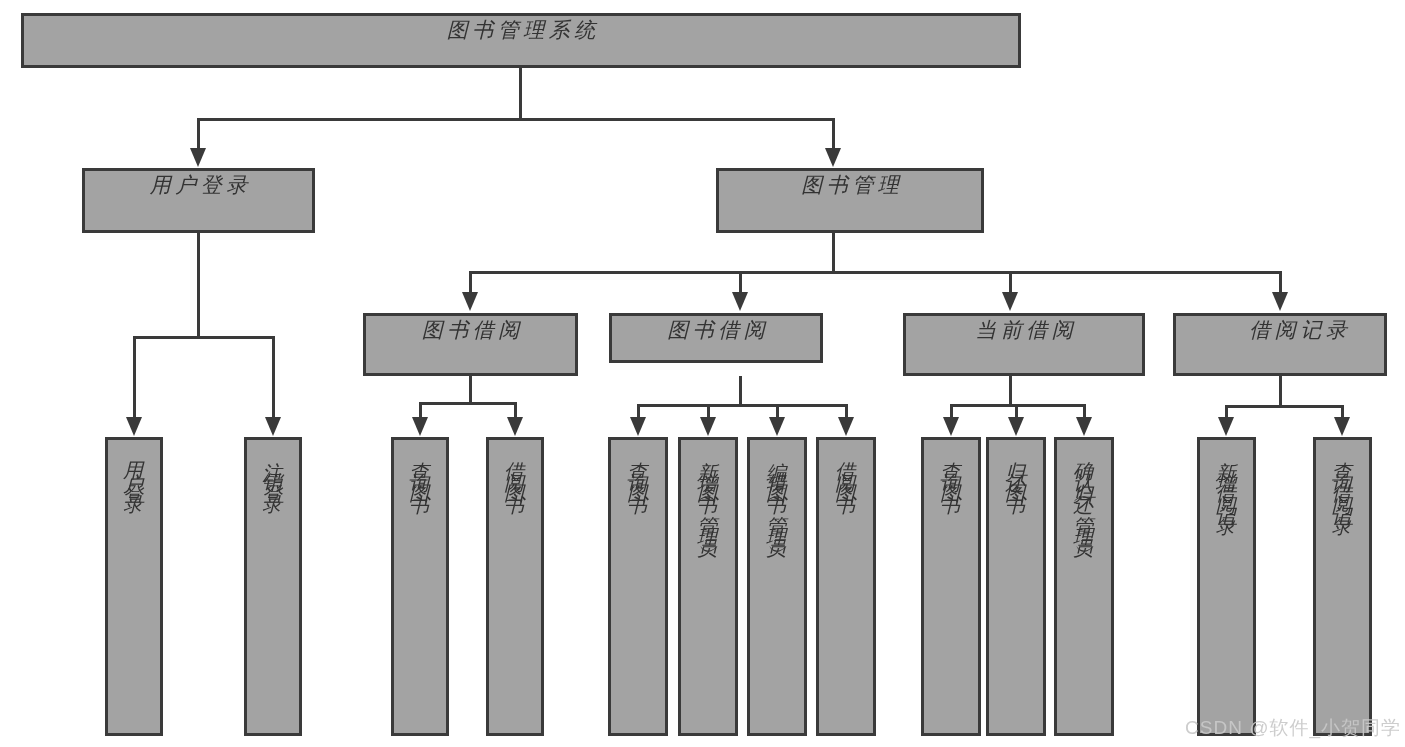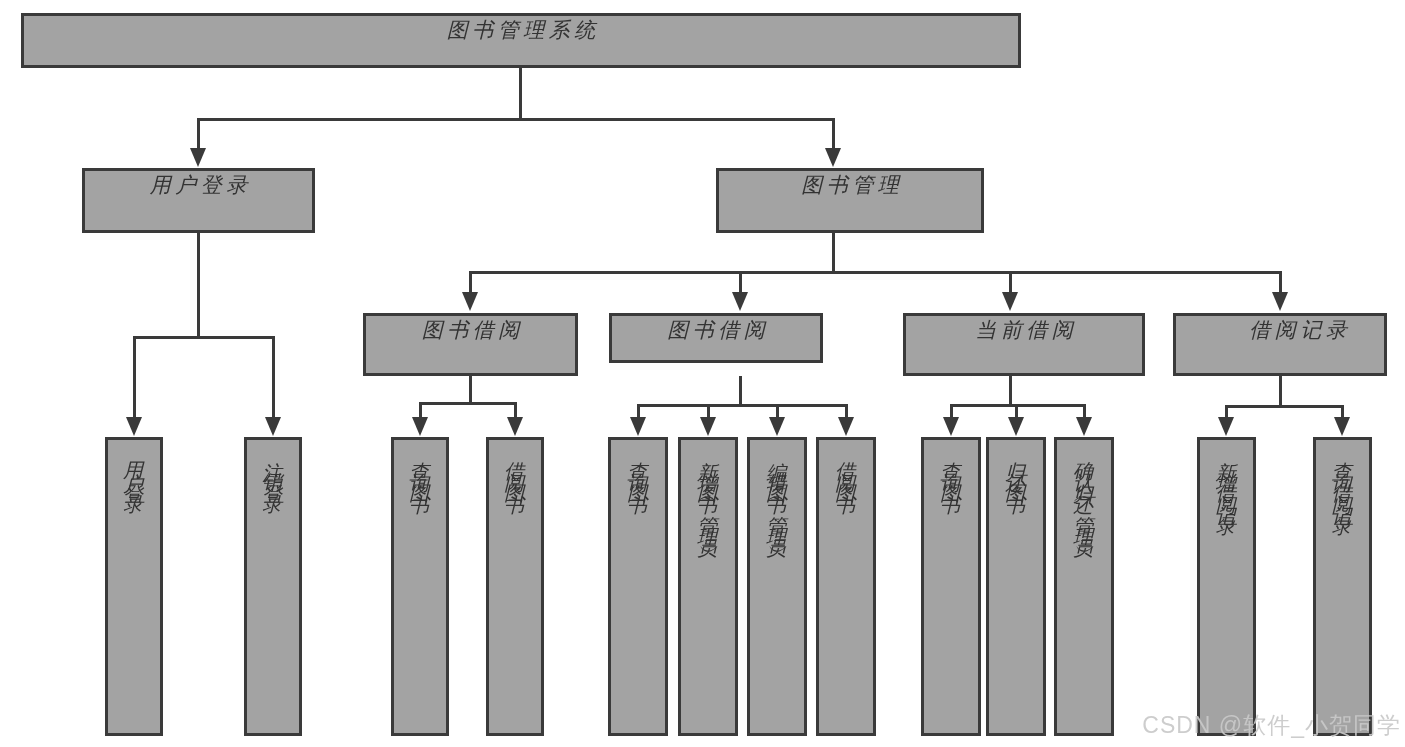--- a/index.html
+++ b/index.html
@@ -55,21 +55,21 @@
     width:0;height:0;
     border-left:8px solid transparent;
     border-right:8px solid transparent;
     border-top:19px solid var(--line-color);
     z-index:1;
   }
   .watermark{
     position:absolute;
     right:4px;
     bottom:6px;
-    font-size:23px;
+    font-size:19px;
     letter-spacing:1px;
     color:var(--watermark-color);
     opacity:.92;
     z-index:5;
     white-space:nowrap;
   }
 </style>
 </head>
 <body>
 

